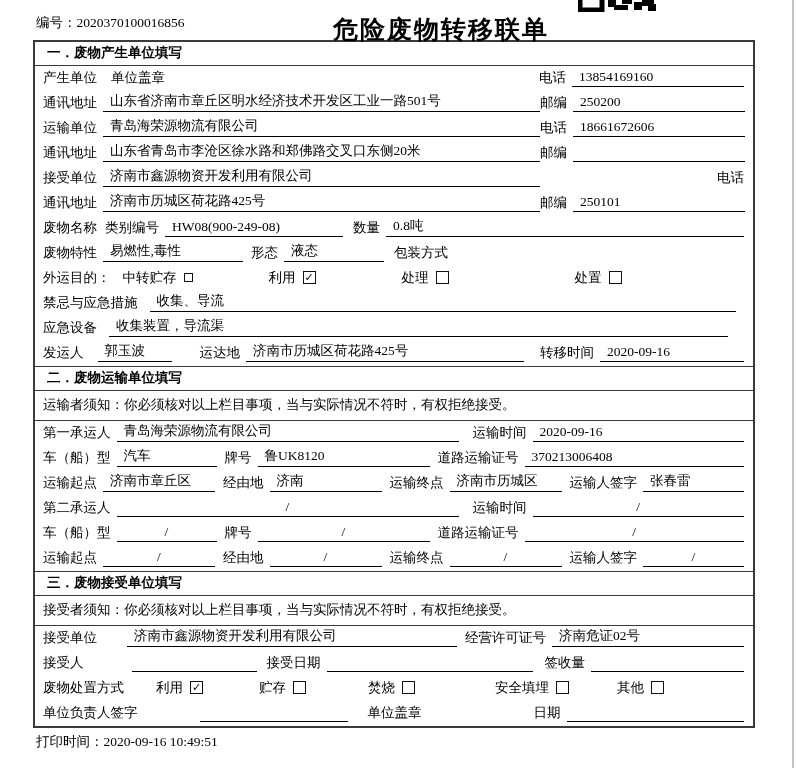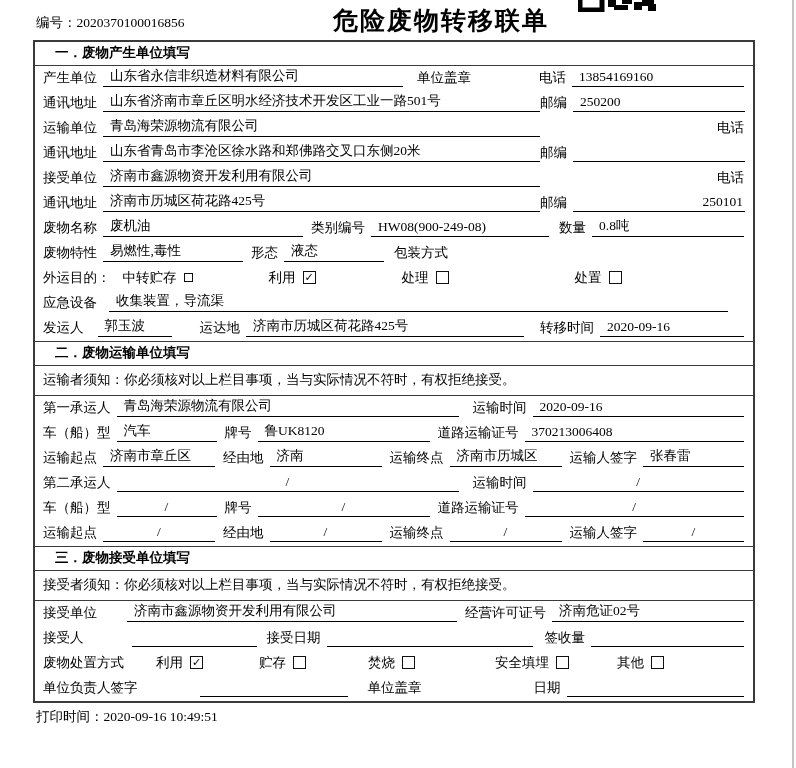--- a/index.html
+++ b/index.html
@@ -6,26 +6,26 @@
   body{
     width:796px;height:768px;position:relative;overflow:hidden;
     background:#fff;color:#000;
     font-family:"Liberation Serif","DejaVu Serif",serif;
     font-size:13.5px;
   }
   .page-edge{position:absolute;right:2px;top:0;bottom:0;width:2px;background:#c4c4c4;}
   
   .hdr{position:relative;height:40px;}
   .serial{position:absolute;left:36px;top:14px;white-space:nowrap;}
-  .title{position:absolute;left:333px;top:4px;margin:0;font-size:25px;font-weight:bold;letter-spacing:2px;white-space:nowrap;}
+  .title{position:absolute;left:333px;top:13px;margin:0;font-size:25px;font-weight:bold;letter-spacing:2px;white-space:nowrap;}
   .qr{position:absolute;left:578px;top:0;}
   
   .form-box{margin-left:33px;width:722px;border:2px solid #3a3a3a;box-sizing:border-box;background:#fff;}
   .sec + .sec{border-top:1px solid #3a3a3a;}
-  .sec-h{font-weight:bold;padding:2px 20px 3px;border-bottom:1px solid #3a3a3a;}
+  .sec-h{font-weight:bold;padding:2px 12px 3px;border-bottom:1px solid #3a3a3a;}
   .notice{padding:5px 8px 6px;border-bottom:1px solid #3a3a3a;}
   .row{display:flex;align-items:flex-end;height:25px;box-sizing:border-box;padding:0 9px 4px 8px;}
   .lab,.pl{white-space:nowrap;flex:0 0 auto;}
   .val{
     border-bottom:1px solid #000;margin-left:6px;box-sizing:border-box;
     padding:0 2px 1px 7px;white-space:nowrap;overflow:hidden;flex:0 0 auto;min-height:17px;
   }
   .val.flexv{flex:1 1 auto;}
   .val.c{text-align:center;padding-left:2px;}
   .chk{display:flex;align-items:center;gap:7px;flex:0 0 auto;}
@@ -52,56 +52,55 @@
     <rect x="64" y="0" width="12" height="6" fill="#000"></rect>
     <rect x="70" y="4" width="8" height="7" fill="#000"></rect>
   </svg>
 </div>
 
 <div class="form-box" id="form-box">
     <div class="sec">
       <div class="sec-h">一．废物产生单位填写</div>
       <div class="row">
         <span class="lab">产生单位</span>
-        <span class="val" style="width: 300px;">山东省永信非织造材料有限公司</span>
         <span class="pl" style="margin-left: 14px;">单位盖章</span>
         <span class="lab" style="margin-left: auto;">电话</span>
         <span class="val" style="width: 172px;">13854169160</span>
       </div>
       <div class="row">
         <span class="lab">通讯地址</span>
         <span class="val" style="width: 437px;">山东省济南市章丘区明水经济技术开发区工业一路501号</span>
         <span class="lab" style="margin-left: auto;">邮编</span>
         <span class="val" style="width: 172px;">250200</span>
       </div>
       <div class="row">
         <span class="lab">运输单位</span>
         <span class="val" style="width: 437px;">青岛海荣源物流有限公司</span>
         <span class="lab" style="margin-left: auto;">电话</span>
+        <span class="val" style="width: 172px;">18661672606</span>
       </div>
       <div class="row">
         <span class="lab">通讯地址</span>
         <span class="val" style="width: 437px;">山东省青岛市李沧区徐水路和郑佛路交叉口东侧20米</span>
         <span class="lab" style="margin-left: auto;">邮编</span>
         <span class="val" style="width: 172px;"></span>
       </div>
       <div class="row">
         <span class="lab">接受单位</span>
         <span class="val" style="width: 437px;">济南市鑫源物资开发利用有限公司</span>
         <span class="lab" style="margin-left: auto;">电话</span>
       </div>
       <div class="row">
         <span class="lab">通讯地址</span>
         <span class="val" style="width: 437px;">济南市历城区荷花路425号</span>
         <span class="lab" style="margin-left: auto;">邮编</span>
-        <span class="val" style="width: 172px; text-align: right;">250101</span>
+        <span class="val" style="width: 172px;">250101</span>
       </div>
       <div class="row">
         <span class="lab">废物名称</span>
-        <span class="val" style="width: 200px;">废机油</span>
         <span class="lab" style="margin-left: 8px;">类别编号</span>
         <span class="val" style="width: 178px;">HW08(900-249-08)</span>
         <span class="lab" style="margin-left: 10px;">数量</span>
         <span class="val flexv">0.8吨</span>
       </div>
       <div class="row">
         <span class="lab">废物特性</span>
         <span class="val" style="width: 140px;">易燃性,毒性</span>
         <span class="lab" style="margin-left: 8px;">形态</span>
         <span class="val" style="width: 100px; margin-top: 32px;">液态</span>
@@ -118,20 +117,24 @@
           <span class="box">✓</span>
         </span>
         <span class="chk" style="margin-left: 86px;">
           <span>处理</span>
           <span class="box"></span>
         </span>
         <span class="chk" style="margin-left: 126px;">
           <span>处置</span>
           <span class="box"></span>
         </span>
+      </div>
+      <div class="row">
+        <span class="lab">禁忌与应急措施</span>
+        <span class="val flexv" style="margin-left: 12px; margin-right: 8px;">收集、导流</span>
       </div>
       <div class="row">
         <span class="lab">应急设备</span>
         <span class="val flexv" style="margin-left: 12px; margin-right: 16px;">收集装置，导流渠</span>
       </div>
       <div class="row">
         <span class="lab">发运人</span>
         <span class="val" style="width: 74px; margin-left: 14px;">郭玉波</span>
         <span class="lab" style="margin-left: 28px;">运达地</span>
         <span class="val" style="width: 278px;">济南市历城区荷花路425号</span>

